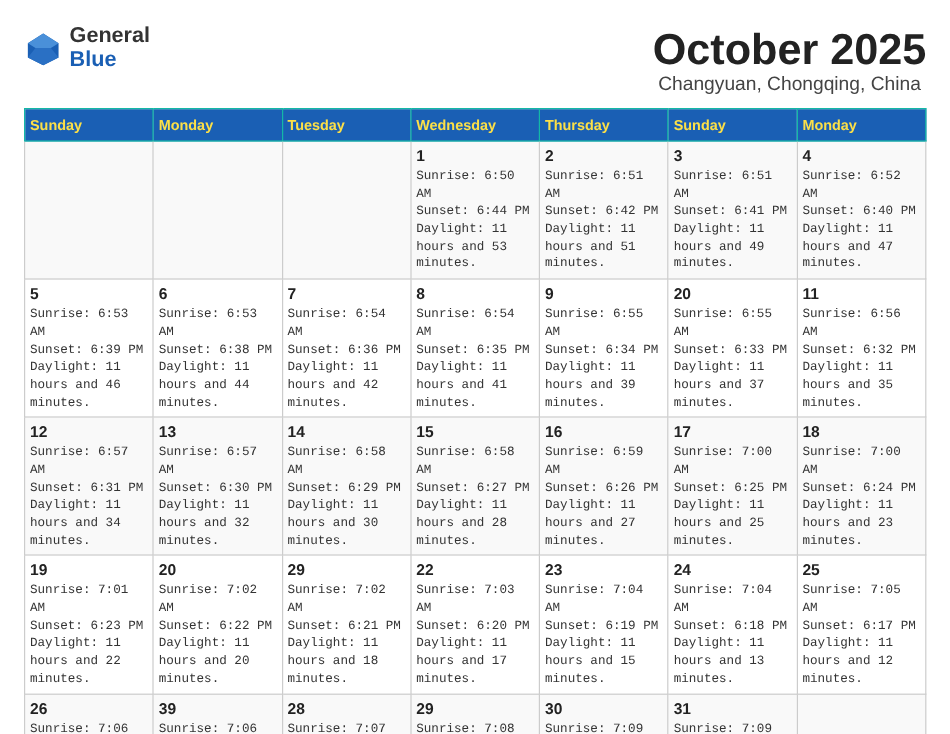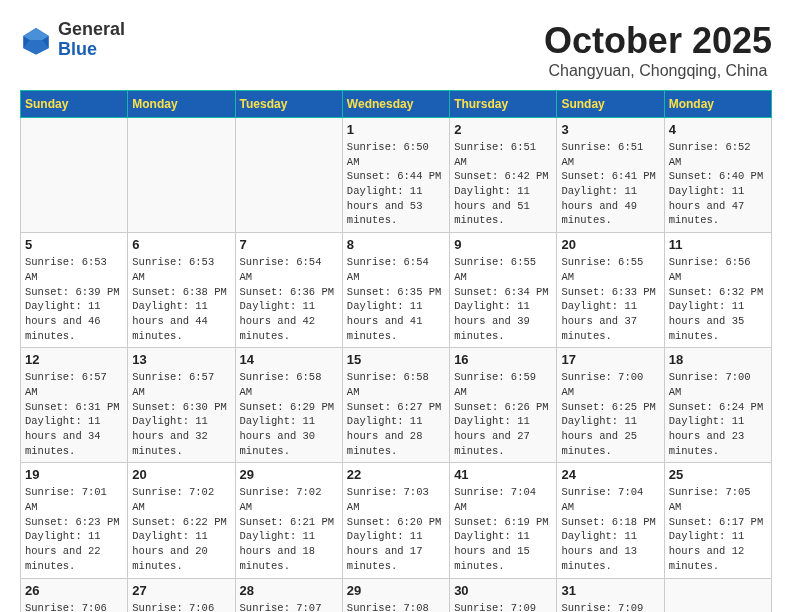--- a/index.html
+++ b/index.html
@@ -213,39 +213,39 @@
         </td>
         <td>
           <span class="day-number">29</span>
           <div class="day-info">Sunrise: 7:02 AM<br>Sunset: 6:21 PM<br>Daylight: 11 hours and 18 minutes.</div>
         </td>
         <td>
           <span class="day-number">22</span>
           <div class="day-info">Sunrise: 7:03 AM<br>Sunset: 6:20 PM<br>Daylight: 11 hours and 17 minutes.</div>
         </td>
         <td>
-          <span class="day-number">41</span>
+          <span class="day-number">23</span>
           <div class="day-info">Sunrise: 7:04 AM<br>Sunset: 6:19 PM<br>Daylight: 11 hours and 15 minutes.</div>
         </td>
         <td>
           <span class="day-number">24</span>
           <div class="day-info">Sunrise: 7:04 AM<br>Sunset: 6:18 PM<br>Daylight: 11 hours and 13 minutes.</div>
         </td>
         <td>
           <span class="day-number">25</span>
           <div class="day-info">Sunrise: 7:05 AM<br>Sunset: 6:17 PM<br>Daylight: 11 hours and 12 minutes.</div>
         </td>
       </tr>
       <tr>
         <td>
           <span class="day-number">26</span>
           <div class="day-info">Sunrise: 7:06 AM<br>Sunset: 6:16 PM<br>Daylight: 11 hours and 10 minutes.</div>
         </td>
         <td>
-          <span class="day-number">27</span>
+          <span class="day-number">39</span>
           <div class="day-info">Sunrise: 7:06 AM<br>Sunset: 6:16 PM<br>Daylight: 11 hours and 9 minutes.</div>
         </td>
         <td>
           <span class="day-number">28</span>
           <div class="day-info">Sunrise: 7:07 AM<br>Sunset: 6:15 PM<br>Daylight: 11 hours and 7 minutes.</div>
         </td>
         <td>
           <span class="day-number">29</span>
           <div class="day-info">Sunrise: 7:08 AM<br>Sunset: 6:14 PM<br>Daylight: 11 hours and 5 minutes.</div>
         </td>

